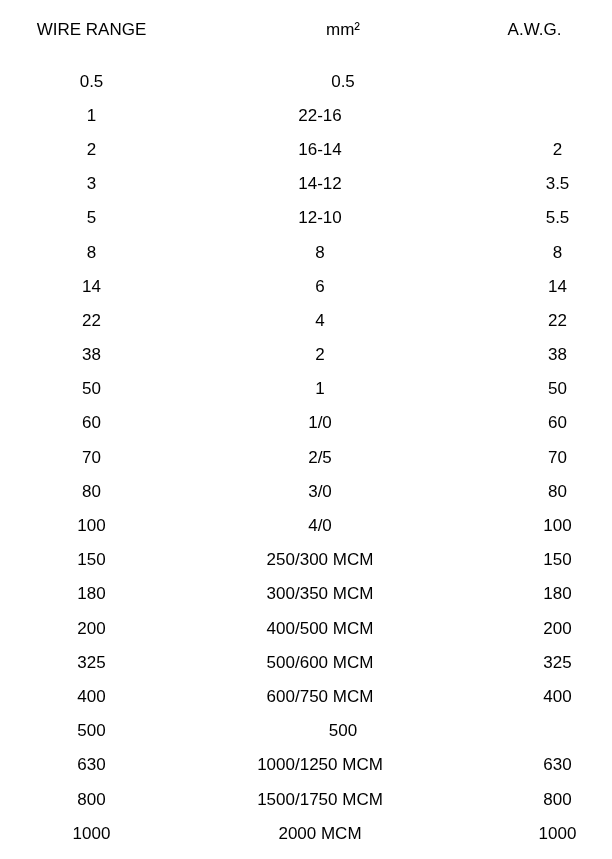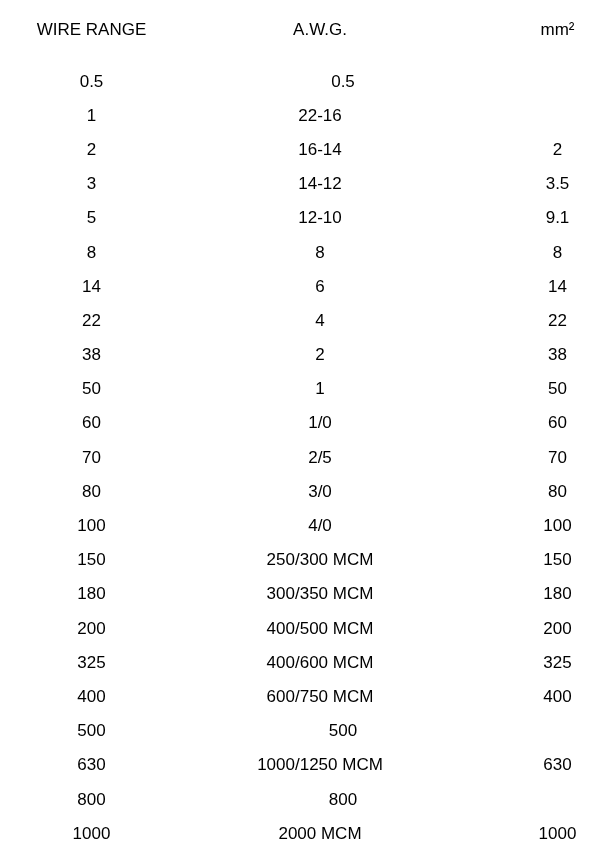--- a/index.html
+++ b/index.html
@@ -43,22 +43,22 @@
   .spacer {
     height: 18px;
   }
 </style>
 </head>
 <body>
 
 <div class="page">
   <div class="row header">
     <span class="c c1">WIRE RANGE</span>
+    <span class="c c3">mm²</span>
     <span class="c c2">A.W.G.</span>
-    <span class="c c3">mm²</span>
   </div>
   <div class="spacer"></div>
   <div id="rows">
       <div class="row">
         <span class="c c1">0.5</span>
         <span class="c c3">0.5</span>
       </div>
       <div class="row">
         <span class="c c1">1</span>
         <span class="c c2">22-16</span>
@@ -69,21 +69,21 @@
         <span class="c c3">2</span>
       </div>
       <div class="row">
         <span class="c c1">3</span>
         <span class="c c2">14-12</span>
         <span class="c c3">3.5</span>
       </div>
       <div class="row">
         <span class="c c1">5</span>
         <span class="c c2">12-10</span>
-        <span class="c c3">9.1</span>
+        <span class="c c3">5.5</span>
       </div>
       <div class="row">
         <span class="c c1">8</span>
         <span class="c c2">8</span>
         <span class="c c3">8</span>
       </div>
       <div class="row">
         <span class="c c1">14</span>
         <span class="c c2">6</span>
         <span class="c c3">14</span>
@@ -133,39 +133,40 @@
         <span class="c c2">300/350 MCM</span>
         <span class="c c3">180</span>
       </div>
       <div class="row">
         <span class="c c1">200</span>
         <span class="c c2">400/500 MCM</span>
         <span class="c c3">200</span>
       </div>
       <div class="row">
         <span class="c c1">325</span>
-        <span class="c c2">400/600 MCM</span>
+        <span class="c c2">500/600 MCM</span>
         <span class="c c3">325</span>
       </div>
       <div class="row">
         <span class="c c1">400</span>
         <span class="c c2">600/750 MCM</span>
         <span class="c c3">400</span>
       </div>
       <div class="row">
         <span class="c c1">500</span>
         <span class="c c3">500</span>
       </div>
       <div class="row">
         <span class="c c1">630</span>
         <span class="c c2">1000/1250 MCM</span>
         <span class="c c3">630</span>
       </div>
       <div class="row">
         <span class="c c1">800</span>
+        <span class="c c2">1500/1750 MCM</span>
         <span class="c c3">800</span>
       </div>
       <div class="row">
         <span class="c c1">1000</span>
         <span class="c c2">2000 MCM</span>
         <span class="c c3">1000</span>
       </div>
     </div>
 </div>
 

